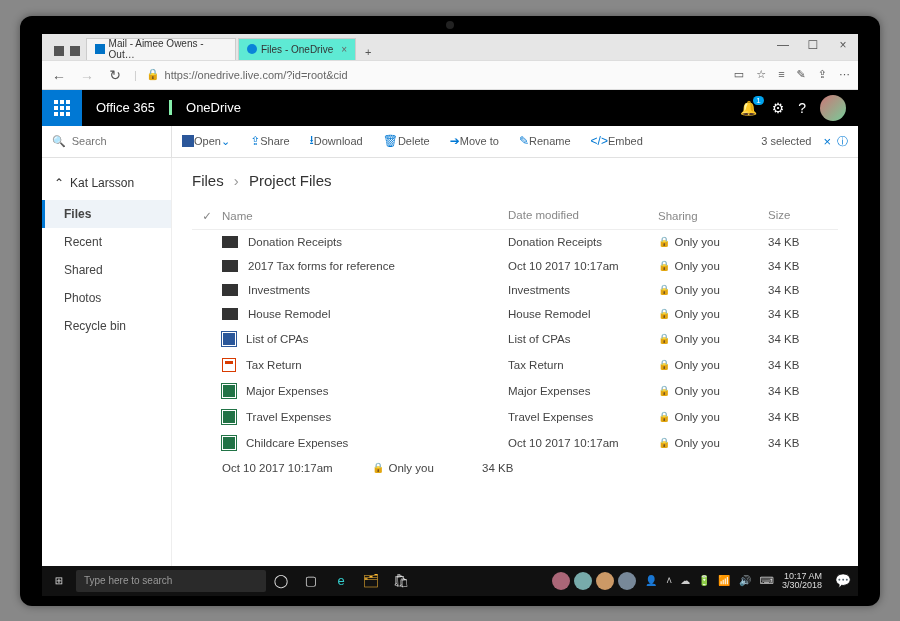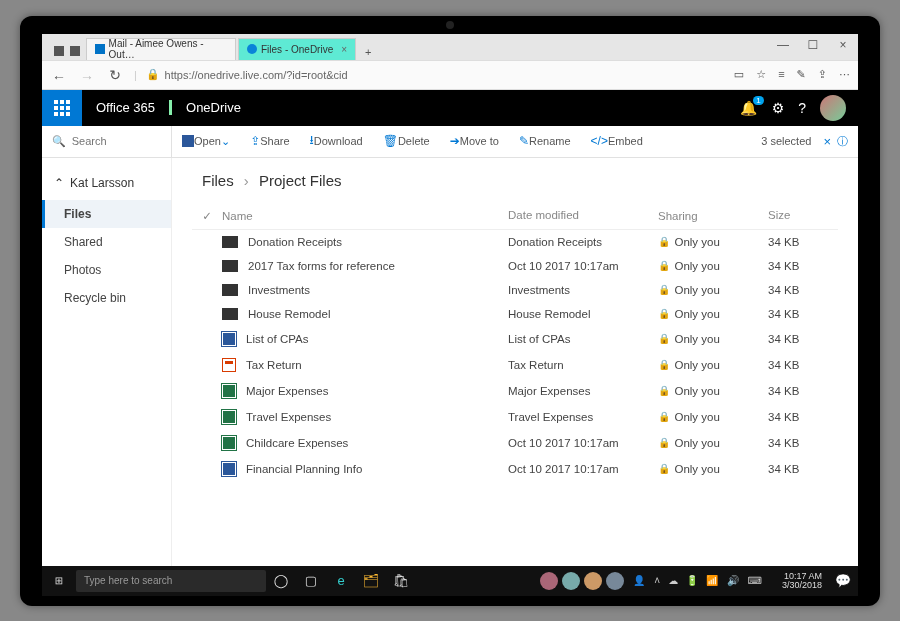--- a/index.html
+++ b/index.html
@@ -52,21 +52,21 @@
 
 
 .body { flex: 1; display: flex; overflow: hidden; background: #fff; }
 .sidebar { width: 130px; border-right: 1px solid #eee; padding-top: 14px; font-size: 12px; }
 .profile-row { display: flex; align-items: center; gap: 6px; padding: 4px 12px 10px 12px; color: #333; cursor: pointer; }
 .side-item { padding: 7px 12px 7px 22px; color: #444; cursor: pointer; }
 .side-item.active { background: #eef3f8; font-weight: 600; position: relative; }
 .side-item.active::before { content:""; position:absolute; left:0; top:0; bottom:0; width:3px; background:#0078d4; }
 
 .main { flex: 1; padding: 14px 20px 0 20px; overflow: auto; }
-.breadcrumb { font-size: 15px; color: #333; margin-bottom: 14px; margin-left: 10px; }
+.breadcrumb { font-size: 15px; color: #333; margin-bottom: 14px; }
 .breadcrumb .sep { color: #999; margin: 0 6px; }
 .tbl { width: 100%; font-size: 11.5px; }
 .thead { display: flex; color: #888; border-bottom: 1px solid #eee; padding: 6px 0; }
 .col-check { width: 30px; text-align: center; }
 .col-name { flex: 1.1; display: flex; align-items: center; gap: 10px; }
 .col-mod { width: 150px; }
 .col-share { width: 110px; display: flex; align-items: center; gap: 4px; }
 .col-size { width: 70px; }
 .row { display: flex; align-items: center; padding: 6px 0; color: #444; }
 .ficon { width: 16px; height: 12px; }
@@ -78,21 +78,21 @@
 .lock-ic { color:#888; font-size:10px; }
 
 
 .taskbar { height: 30px; background: #111; color: #ddd; display: flex; align-items: center; font-size: 10px; }
 .start { width: 34px; text-align: center; cursor: pointer; }
 .tsearch { flex: 0 0 190px; background: #2a2a2a; height: 22px; display: flex; align-items: center; padding: 0 8px; color: #999; border-radius: 2px; }
 .ticon { width: 30px; text-align: center; cursor: pointer; font-size: 13px; }
 .tspacer { flex: 1; }
 .tav { width: 18px; height: 18px; border-radius: 50%; margin: 0 2px; }
 .tray { display: flex; align-items: center; gap: 8px; padding: 0 8px; color: #ccc; }
-.clock { text-align: right; line-height: 1; font-size: 9px; padding-right: 6px; margin-left: 12px; }
+.clock { text-align: right; line-height: 1; font-size: 9px; padding-right: 6px; }
 </style>
 </head>
 <body>
 
 <div class="tablet-frame">
   <div class="camera"></div>
   <div class="screen">
 
     <div class="titlebar">
       <div class="titlebar-icons">
@@ -200,20 +200,21 @@
       <span class="info-i">ⓘ</span>
     </div>
 
     <div class="body">
       <div class="sidebar">
         <div class="profile-row">
           <span>⌃</span>
           <span>Kat Larsson</span>
         </div>
         <div class="side-item active">Files</div>
+        <div class="side-item">Recent</div>
         <div class="side-item">Shared</div>
         <div class="side-item">Photos</div>
         <div class="side-item">Recycle bin</div>
       </div>
 
       <div class="main">
         <div class="breadcrumb">
           <span>Files</span>
           <span class="sep">›</span>
           <span>Project Files</span>
@@ -339,24 +340,20 @@
                 </div>
                 <div class="col-mod">Oct 10 2017 10:17am</div>
                 <div class="col-share">
                   <span class="lock-ic">🔒</span>
                   <span>Only you</span>
                 </div>
                 <div class="col-size">34 KB</div>
               </div>
               <div class="row">
                 <div class="col-check"></div>
-                <div class="col-name">
-                  <span class="ficon word-ic"></span>
-                  <span>Financial Planning Info</span>
-                </div>
                 <div class="col-mod">Oct 10 2017 10:17am</div>
                 <div class="col-share">
                   <span class="lock-ic">🔒</span>
                   <span>Only you</span>
                 </div>
                 <div class="col-size">34 KB</div>
               </div>
             </div>
         </div>
       </div>

